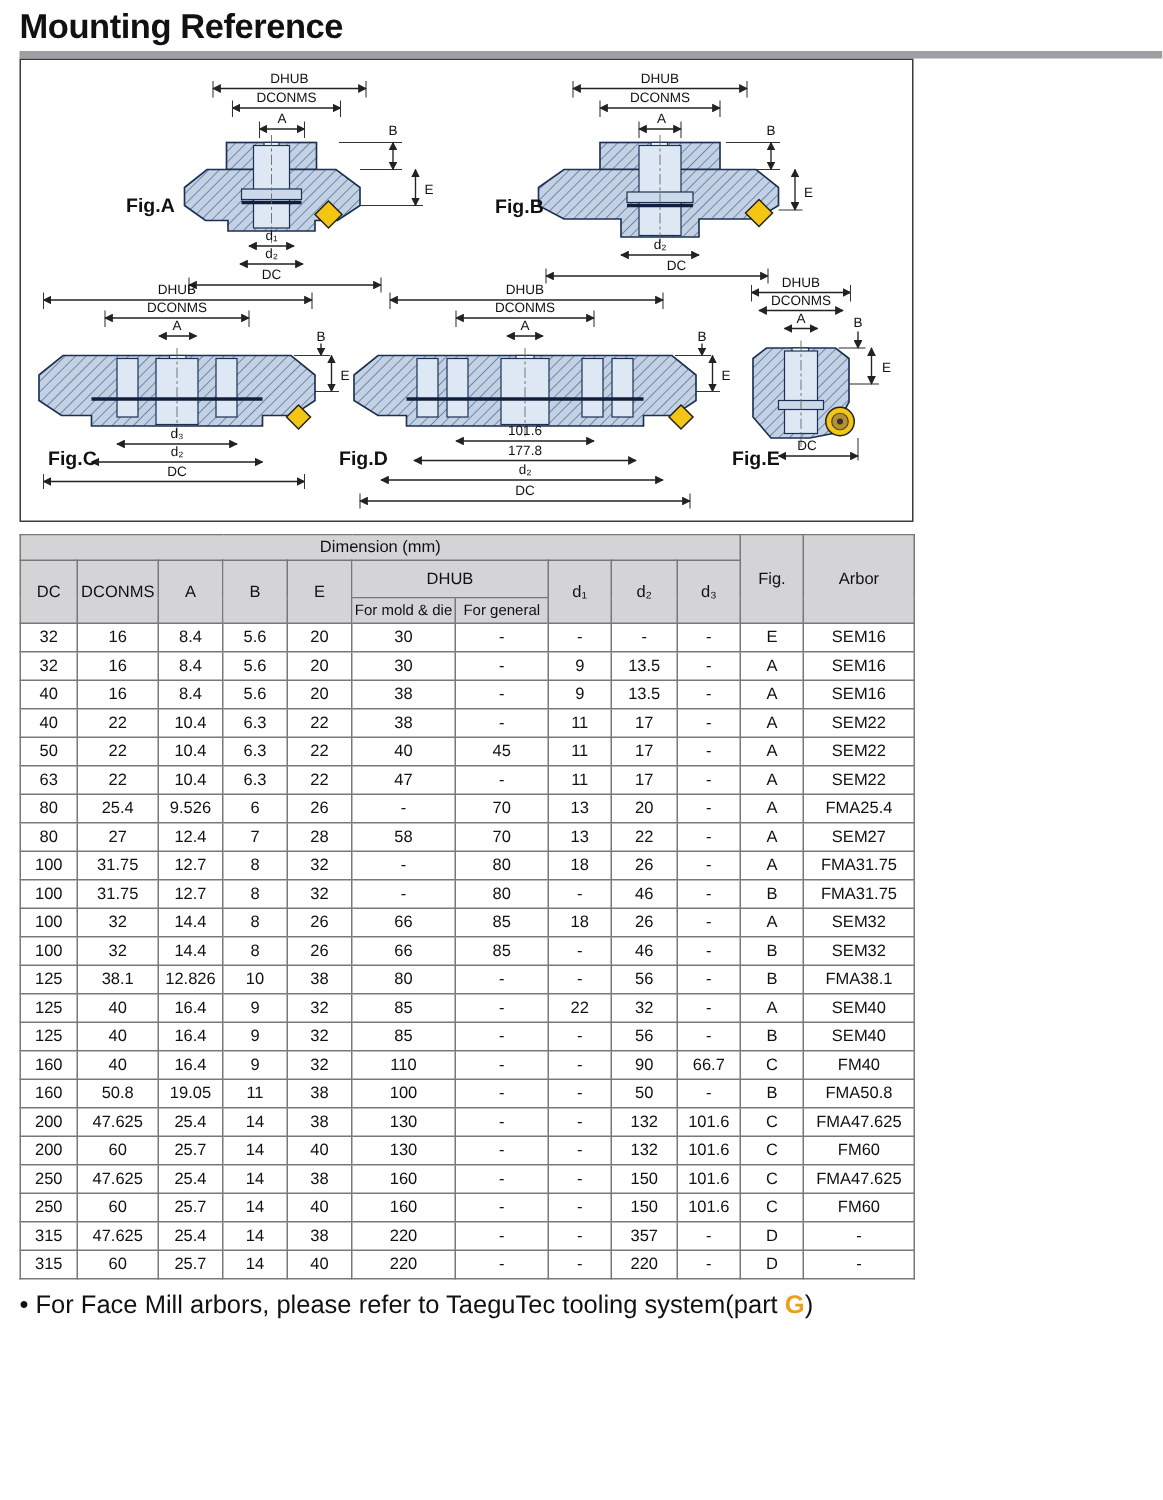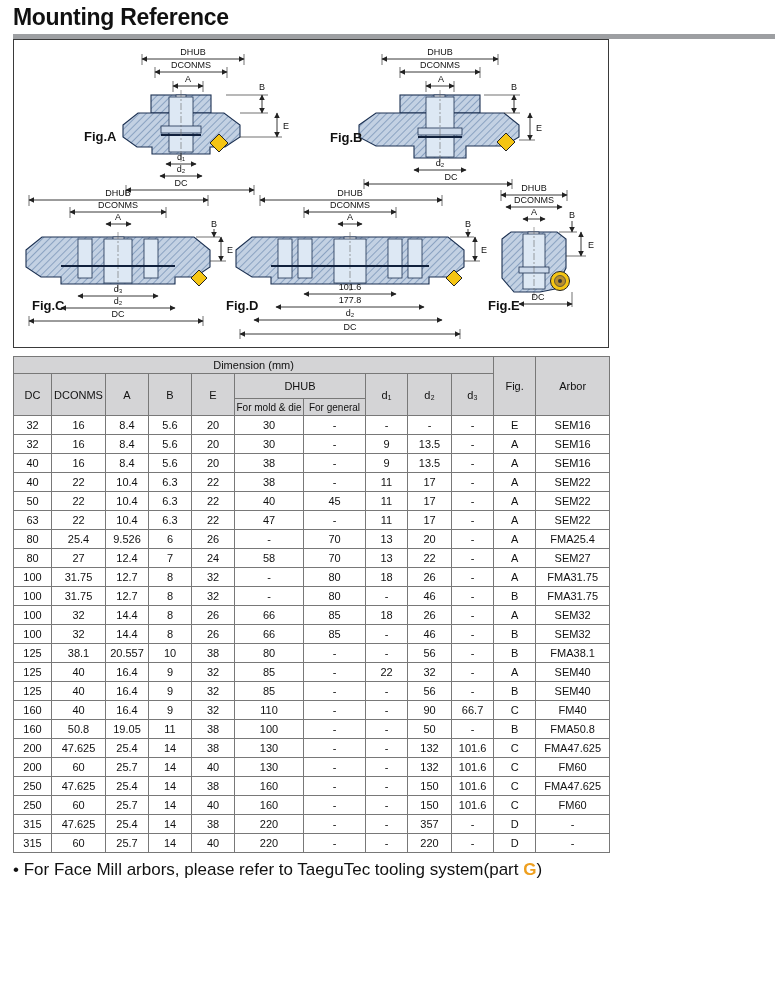--- a/index.html
+++ b/index.html
@@ -388,21 +388,21 @@
             <td>20</td>
             <td>-</td>
             <td>A</td>
             <td>FMA25.4</td>
           </tr>
           <tr>
             <td>80</td>
             <td>27</td>
             <td>12.4</td>
             <td>7</td>
-            <td>24</td>
+            <td>28</td>
             <td>58</td>
             <td>70</td>
             <td>13</td>
             <td>22</td>
             <td>-</td>
             <td>A</td>
             <td>SEM27</td>
           </tr>
           <tr>
             <td>100</td>
@@ -456,21 +456,21 @@
             <td>85</td>
             <td>-</td>
             <td>46</td>
             <td>-</td>
             <td>B</td>
             <td>SEM32</td>
           </tr>
           <tr>
             <td>125</td>
             <td>38.1</td>
-            <td>20.557</td>
+            <td>12.826</td>
             <td>10</td>
             <td>38</td>
             <td>80</td>
             <td>-</td>
             <td>-</td>
             <td>56</td>
             <td>-</td>
             <td>B</td>
             <td>FMA38.1</td>
           </tr>

